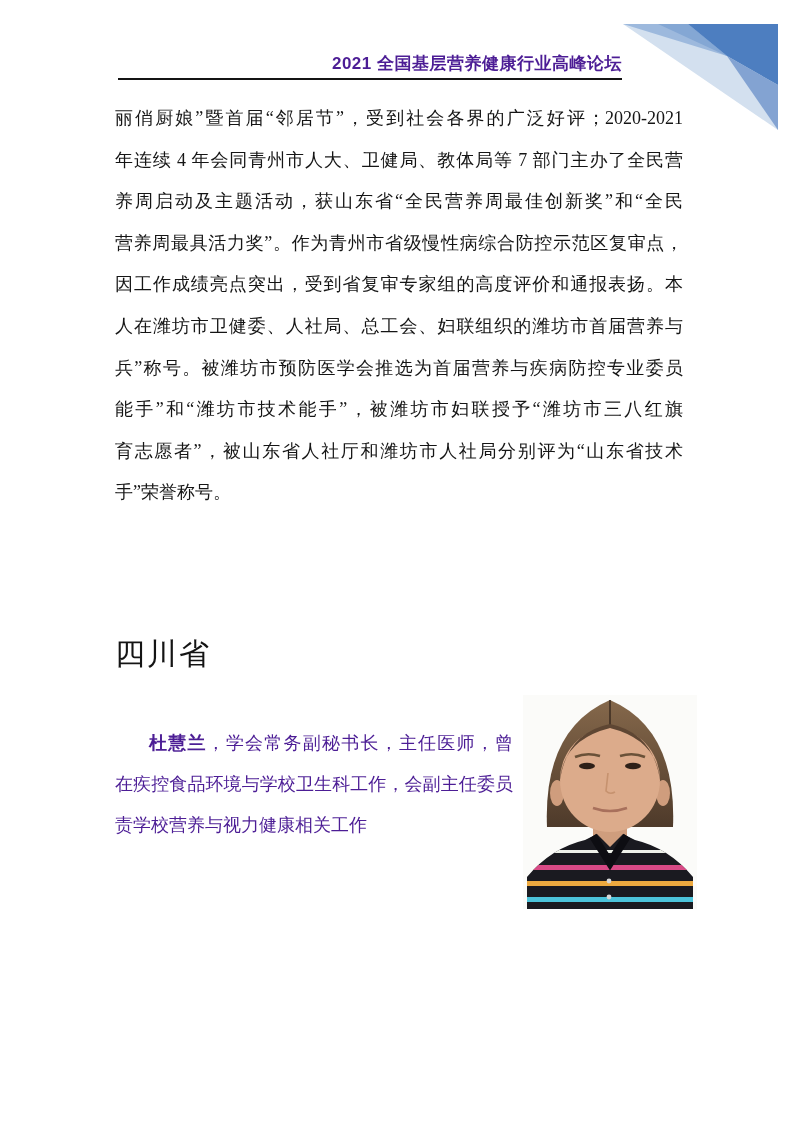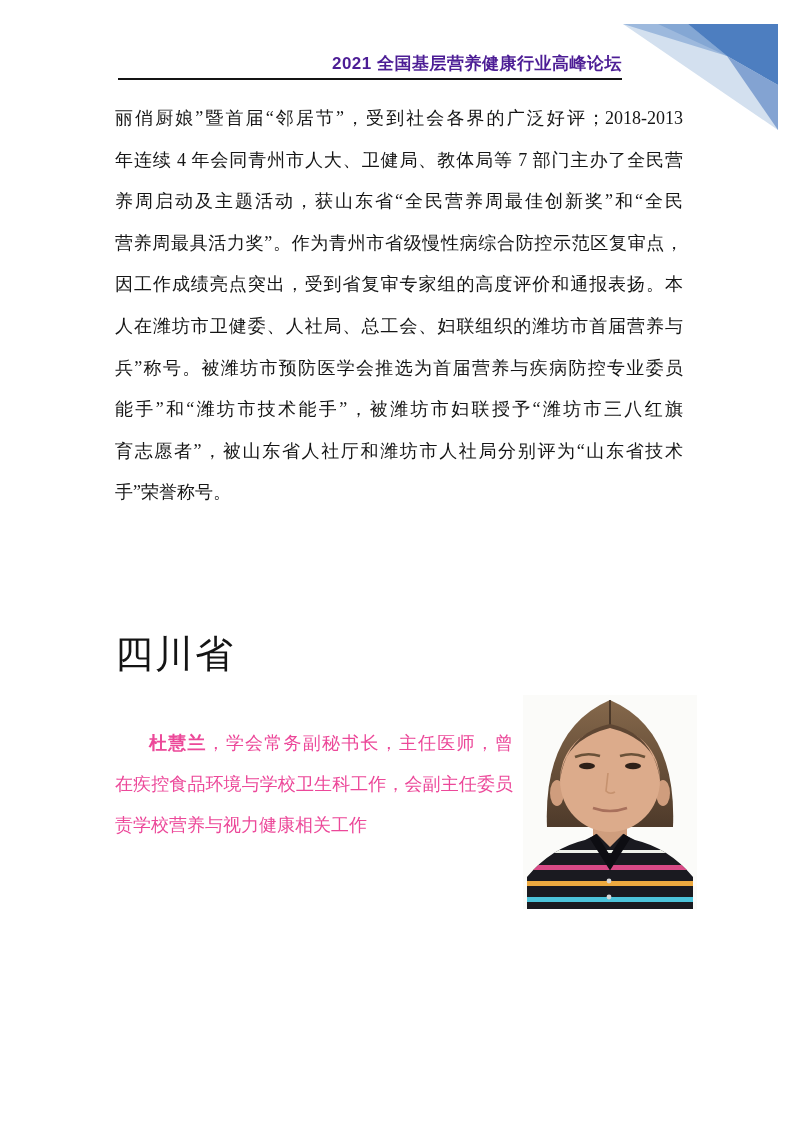--- a/index.html
+++ b/index.html
@@ -36,28 +36,28 @@
     height:41.6px;line-height:41.6px;
     text-align:justify;text-align-last:justify;
     text-justify:inter-character;
     overflow:hidden;white-space:nowrap;
   }
   .body-line.last{text-align-last:left;}
 
   
   .section-heading{
     position:absolute;left:115px;top:634px;
-    font-size:38px;line-height:40px;color:#141414;
+    font-size:30px;line-height:40px;color:#141414;
     letter-spacing:2px;
   }
 
   
   .profile-paragraph{
     position:absolute;left:115px;top:723px;width:398px;
-    font-size:18px;color:#ec4899;
+    font-size:18px;color:#4c1d95;
   }
   .profile-line{
     height:41px;line-height:41px;
     text-align:justify;text-align-last:justify;
     text-justify:inter-character;
     overflow:hidden;white-space:nowrap;
   }
   .profile-line.first{padding-left:34px;}
   .profile-line.last{text-align-last:left;}
   .profile-name{font-weight:bold;}
@@ -79,21 +79,21 @@
 
   <svg class="corner-decoration" viewBox="0 0 164 112" xmlns="http://www.w3.org/2000/svg">
     <polygon points="5,1 160,1 160,107" fill="#d3e0ef"></polygon>
     <polygon points="5,1 70,1 109,33" fill="#9db9dd"></polygon>
     <polygon points="40,1 70,1 109,33" fill="#84a7d4"></polygon>
     <polygon points="70,1 160,1 160,62 109,33" fill="#4d7ec0"></polygon>
     <polygon points="109,33 160,62 160,107" fill="#7498cc" opacity="0.85"></polygon>
   </svg>
 
   <div class="body-paragraph">
-    <div class="body-line">丽俏厨娘”暨首届“邻居节”，受到社会各界的广泛好评；2018-2013</div>
+    <div class="body-line">丽俏厨娘”暨首届“邻居节”，受到社会各界的广泛好评；2020-2021</div>
     <div class="body-line">年连续 4 年会同青州市人大、卫健局、教体局等 7 部门主办了全民营</div>
     <div class="body-line">养周启动及主题活动，获山东省“全民营养周最佳创新奖”和“全民</div>
     <div class="body-line">营养周最具活力奖”。作为青州市省级慢性病综合防控示范区复审点，</div>
     <div class="body-line">因工作成绩亮点突出，受到省复审专家组的高度评价和通报表扬。本</div>
     <div class="body-line">人在潍坊市卫健委、人社局、总工会、妇联组织的潍坊市首届营养与</div>
     <div class="body-line">兵”称号。被潍坊市预防医学会推选为首届营养与疾病防控专业委员</div>
     <div class="body-line">能手”和“潍坊市技术能手”，被潍坊市妇联授予“潍坊市三八红旗</div>
     <div class="body-line">育志愿者”，被山东省人社厅和潍坊市人社局分别评为“山东省技术</div>
     <div class="body-line last">手”荣誉称号。</div>
   </div>

